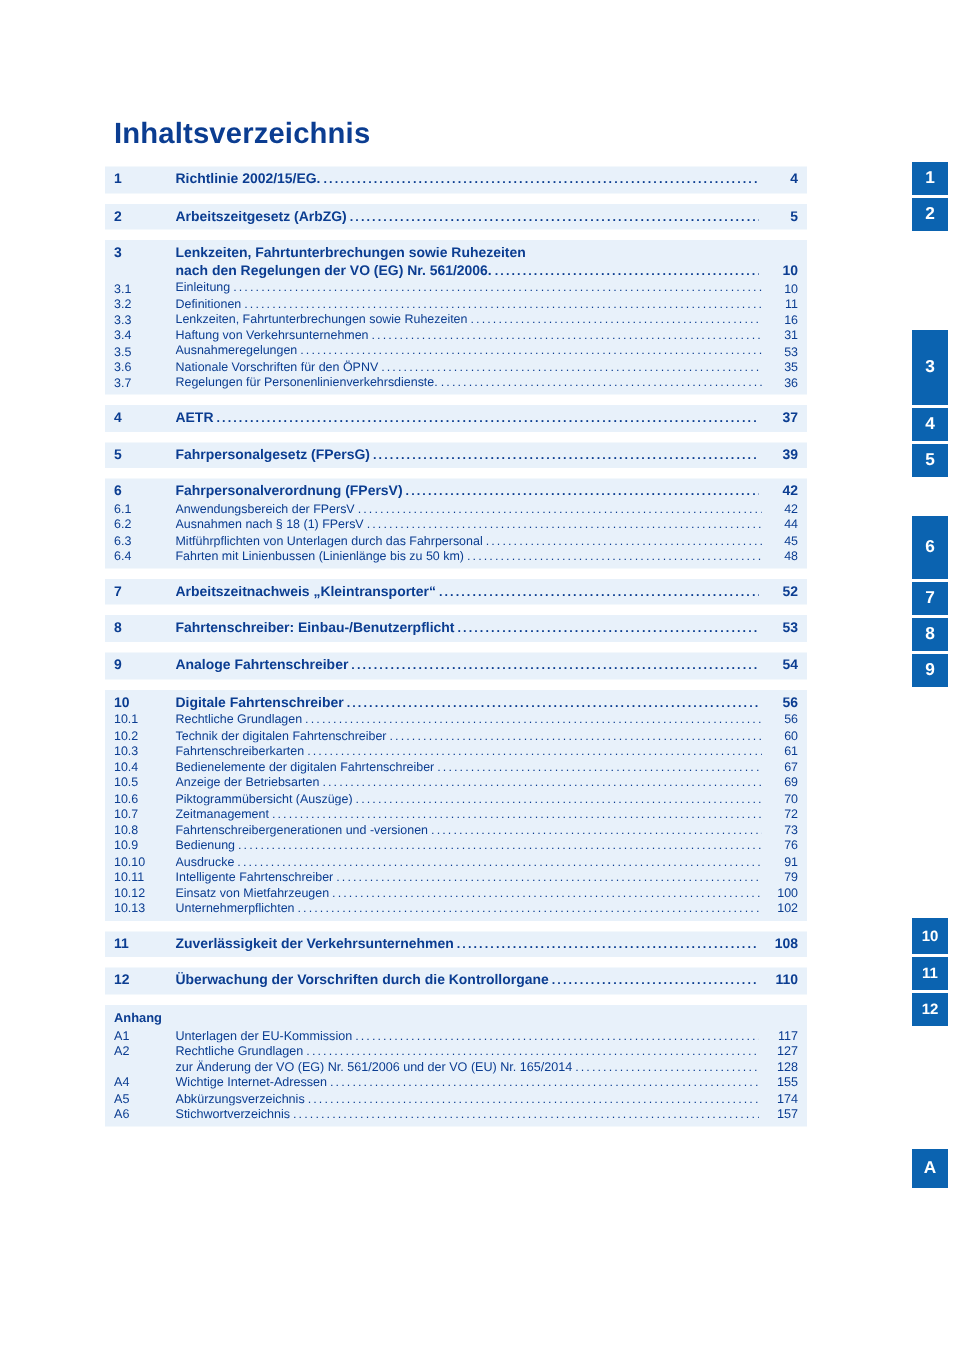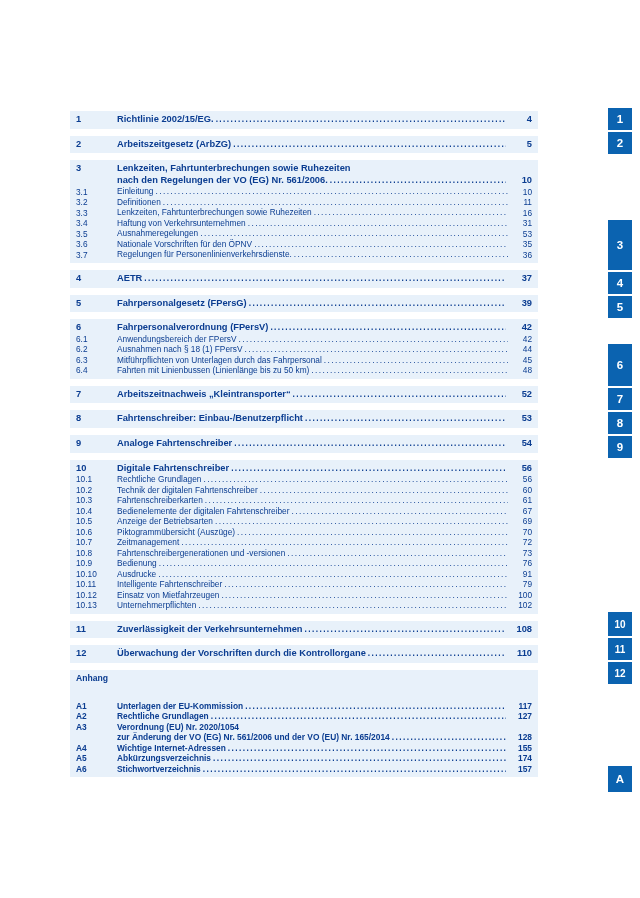--- a/index.html
+++ b/index.html
@@ -116,34 +116,35 @@
     box-sizing: border-box;
   }
   .tab.small { font-size: 10px; }
   .tab.sep { background: #ffffff; }
 
   
   .anhang-head {
     font-size: 8.6px;
     font-weight: bold;
     color: #0b3d91;
-    margin-bottom: 18px;
+    margin-bottom: 2px;
   }
   .row.an {
     font-size: 8.4px;
-    font-weight: bold;
+    font-weight: normal;
   }
   .row.an .num { flex: 0 0 41px; }
   .row.an .pg { flex: 0 0 26px; }
 </style>
 </head>
 <body>
 
 <div class="page">
 
+  <div class="title">Inhaltsverzeichnis</div>
 
   <div class="toc">
       <div class="block band">
         <div class="row lvl1">
           <span class="num">1</span>
           <span class="mid"><span class="lbl">Richtlinie 2002/15/EG.</span><span class="dots">........................................................................................................................</span></span>
           <span class="pg">4</span>
         </div>
       </div>
       <div class="spacer2"></div>
@@ -364,25 +365,20 @@
         <div class="anhang-head">Anhang</div>
         <div class="row an">
           <span class="num">A1</span>
           <span class="mid"><span class="lbl">Unterlagen der EU-Kommission</span><span class="dots">........................................................................................................................</span></span>
           <span class="pg">117</span>
         </div>
         <div class="row an">
           <span class="num">A2</span>
           <span class="mid"><span class="lbl">Rechtliche Grundlagen</span><span class="dots">........................................................................................................................</span></span>
           <span class="pg">127</span>
-        </div>
-        <div class="row an">
-          <span class="num">A3</span>
-          <span class="mid"><span class="lbl">Verordnung (EU) Nr. 2020/1054</span></span>
-          <span class="pg"></span>
         </div>
         <div class="row an">
           <span class="num"></span>
           <span class="mid"><span class="lbl">zur Änderung der VO (EG) Nr. 561/2006 und der VO (EU) Nr. 165/2014</span><span class="dots">........................................................................................................................</span></span>
           <span class="pg">128</span>
         </div>
         <div class="row an">
           <span class="num">A4</span>
           <span class="mid"><span class="lbl">Wichtige Internet-Adressen</span><span class="dots">........................................................................................................................</span></span>
           <span class="pg">155</span>

